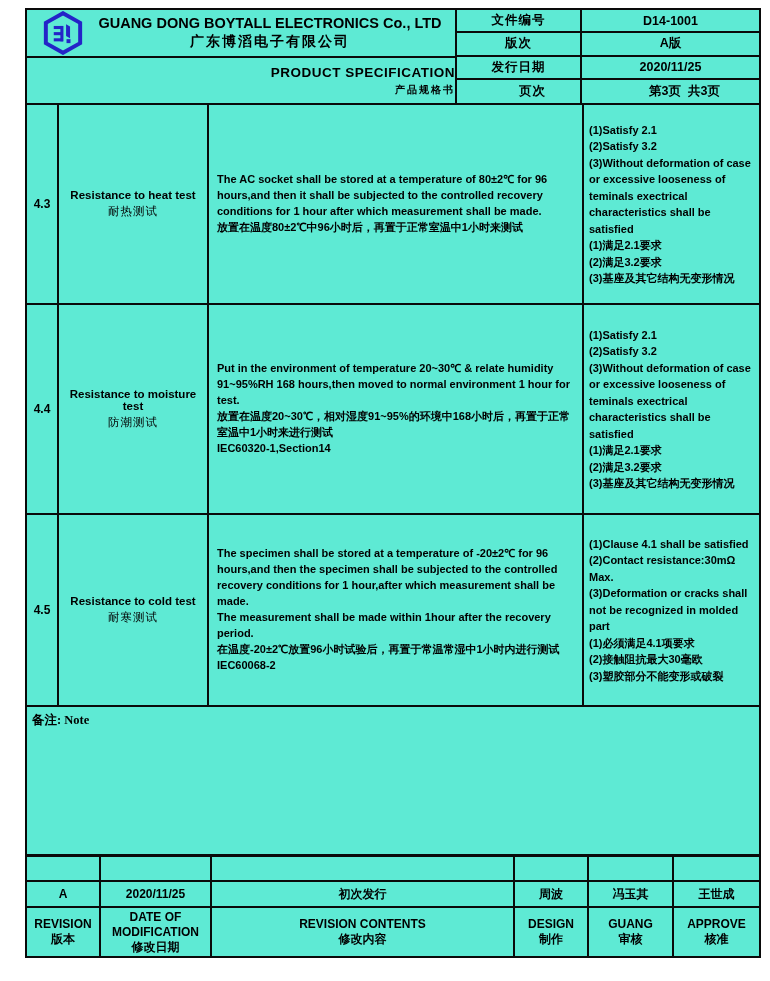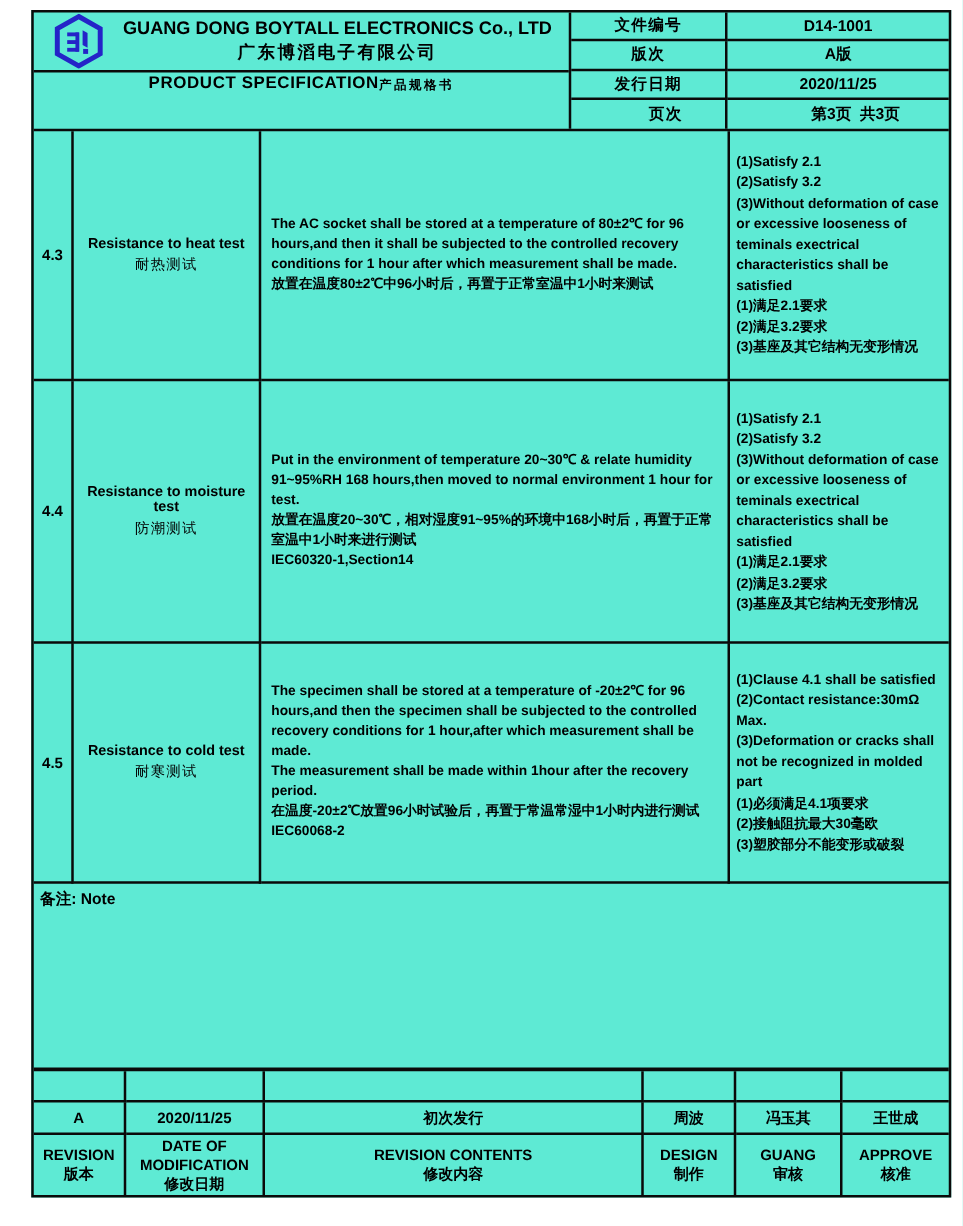--- a/index.html
+++ b/index.html
@@ -20,21 +20,21 @@
     background:#5eead4;
   }
   
   .header { height:95px; display:flex; border-bottom:2px solid #0a0a0a; }
   .header-left { width:430px; border-right:2px solid #0a0a0a; display:flex; flex-direction:column; }
   .company-row { height:48px; border-bottom:2px solid #0a0a0a; display:flex; align-items:center; justify-content:center; gap:12px; padding:2px 4px; }
   .logo-wrap { width:46px; height:44px; flex:0 0 auto; display:flex; align-items:center; justify-content:center; }
   .company-text { text-align:center; }
   .company-en { font-size:14.5px; font-weight:bold; white-space:nowrap; }
   .company-cn { font-size:14px; font-weight:bold; margin-top:2px; letter-spacing:2px; }
-  .title-row { flex:1; display:flex; flex-direction:row; align-items:flex-start; justify-content:center; }
+  .title-row { flex:1; display:flex; flex-direction:column; align-items:flex-end; justify-content:center; }
   .title-en { font-size:13.5px; font-weight:bold; letter-spacing:0.5px; }
   .title-cn { font-size:10px; font-weight:bold; margin-top:3px; letter-spacing:2px; }
   .header-right { flex:1; display:grid; grid-template-columns:125px 1fr; grid-template-rows:repeat(4, 1fr); }
   .meta-cell { display:flex; align-items:center; justify-content:center; border-bottom:2px solid #0a0a0a; font-weight:bold; }
   .meta-cell.label { border-right:2px solid #0a0a0a; font-size:12.5px; letter-spacing:1px; }
   .meta-cell.value { font-size:12.5px; white-space:pre-wrap; }
   .meta-cell.row4 { border-bottom:none;padding-left:28px; }
   
   .spec-table { display:grid; grid-template-columns:32px 150px 375px 1fr; grid-template-rows:200px 210px 192px; }
   .cell { border-right:2px solid #0a0a0a; border-bottom:2px solid #0a0a0a; overflow:hidden; }
@@ -42,21 +42,21 @@
   .no-cell { display:flex; align-items:center; justify-content:center; font-weight:bold; font-size:12px; }
   .name-cell { display:flex; flex-direction:column; align-items:center; justify-content:center; text-align:center; padding:0 4px; }
   .name-en { font-weight:bold; font-size:11.5px; }
   .name-cn { font-size:11.5px; margin-top:3px; letter-spacing:1px; }
   .desc-cell { display:flex; align-items:center; padding:4px 8px; }
   .desc-text { white-space:pre-wrap; font-size:11px; line-height:1.45; font-weight:bold; }
   .req-cell { display:flex; align-items:center; padding:4px 5px; }
   .req-text { white-space:pre-wrap; font-size:11px; line-height:1.5; font-weight:bold; }
   
   .note { height:150px; border-bottom:3px solid #0a0a0a; padding:3px 5px; }
-  .note-label { font-weight:bold; font-size:12.5px; }
+  .note-label { font-weight:bold; font-size:12.5px;font-family:Liberation Serif, serif; }
   
   .rev-table { flex:1; display:grid; grid-template-columns:74px 111px 303px 74px 85px 1fr; grid-template-rows:25px 26px 1fr; }
   .rev-cell { border-right:2px solid #0a0a0a; border-bottom:2px solid #0a0a0a; display:flex; align-items:center; justify-content:center; text-align:center; font-weight:bold; font-size:12px; }
   .rev-cell.last-col { border-right:none; }
   .rev-cell.footer { border-bottom:none; white-space:pre-line; line-height:1.25; font-size:12px; }
 </style>
 </head>
 <body>
 
 <div class="sheet">

